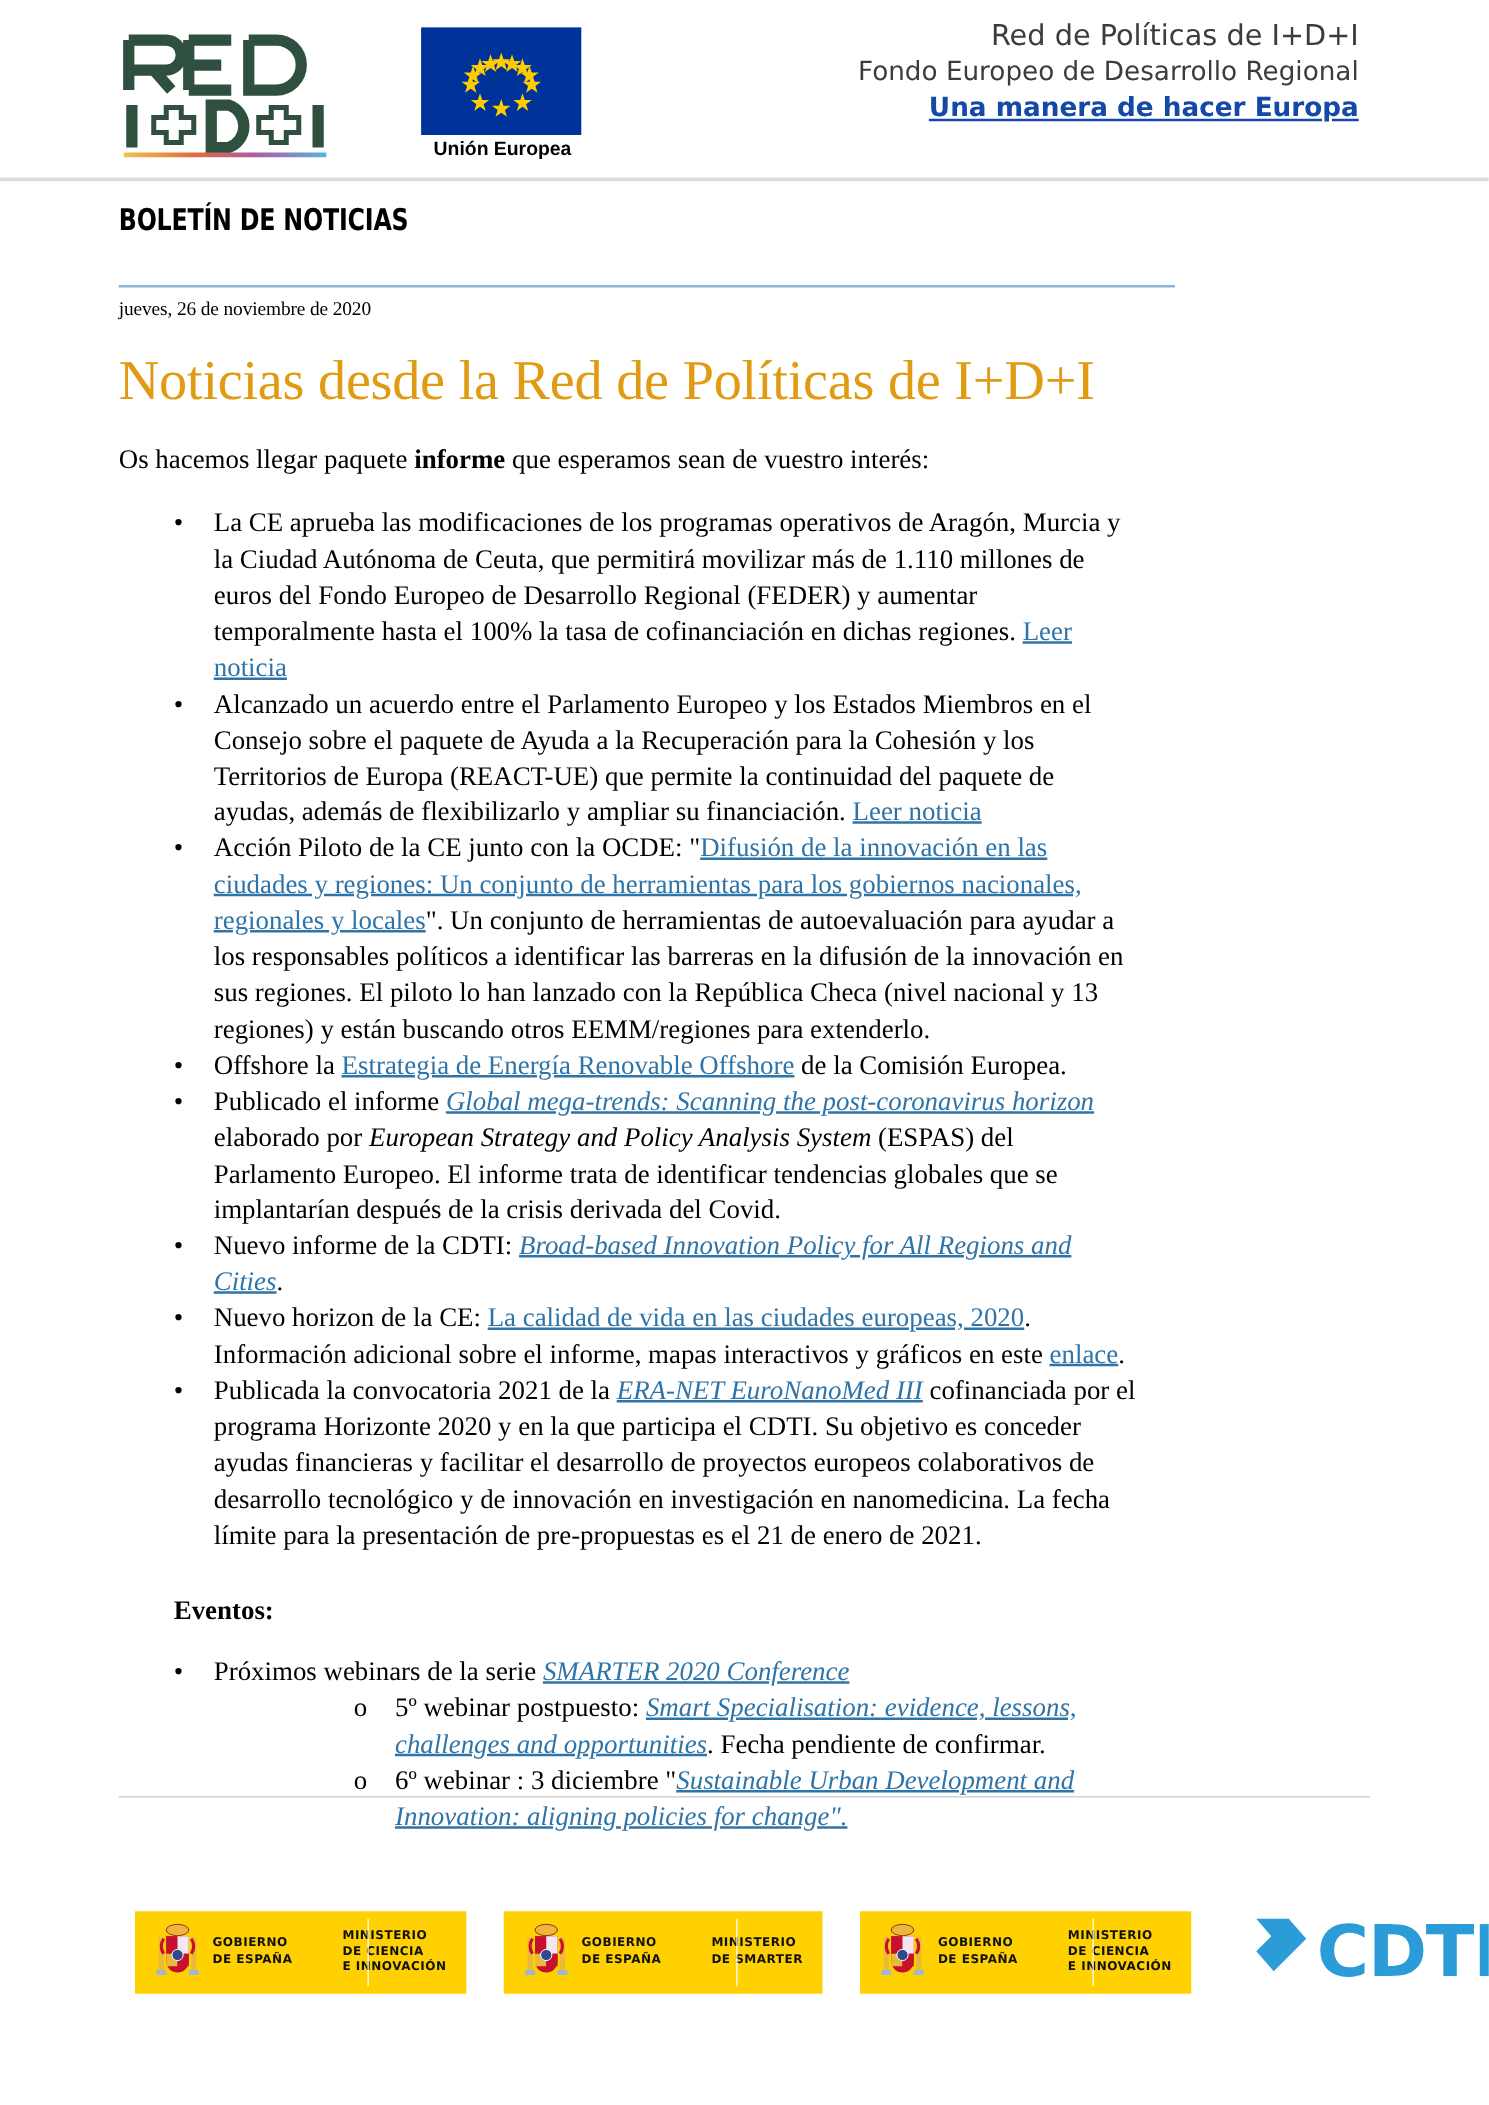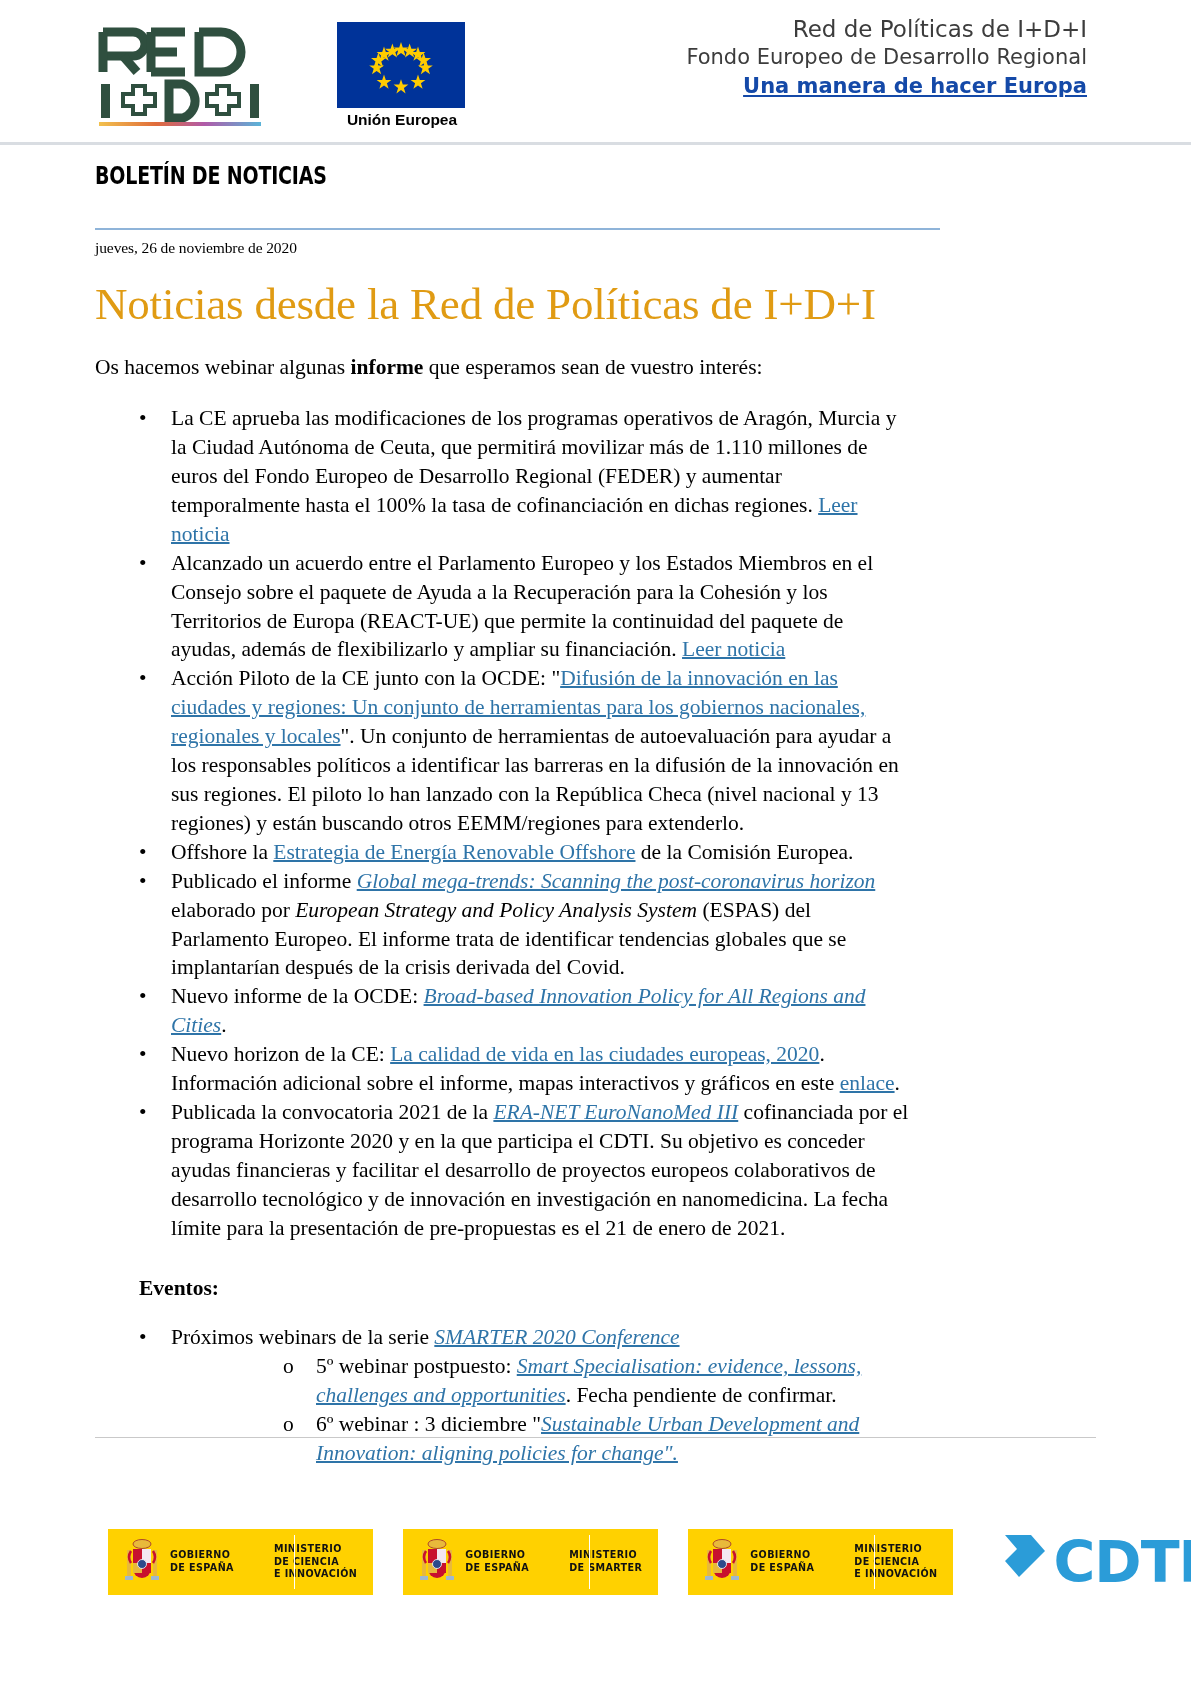--- a/index.html
+++ b/index.html
@@ -360,21 +360,21 @@
 
     <div class="boletin">BOLETÍN DE NOTICIAS</div>
 
     <div class="thin-rule"></div>
 
     <div class="date">jueves, 26 de noviembre de 2020</div>
 
     <div class="doc-title">Noticias desde la Red de Políticas de I+D+I</div>
 
     <p class="lead">
-      <span>Os hacemos webinar algunas </span><b>informe</b><span> que esperamos sean de vuestro interés:</span>
+      <span>Os hacemos llegar paquete </span><b>informe</b><span> que esperamos sean de vuestro interés:</span>
     </p>
 
     <ul class="news">
 
       <li class="item">
         <span class="bullet">•</span><span>La CE aprueba las modificaciones de los programas operativos de Aragón, Murcia y la Ciudad Autónoma de Ceuta, que permitirá movilizar más de 1.110 millones de euros del Fondo Europeo de Desarrollo Regional (FEDER) y aumentar temporalmente hasta el 100% la tasa de cofinanciación en dichas regiones. </span><a class="lnk" href="#">Leer noticia</a>
       </li>
 
       <li class="item">
         <span class="bullet">•</span><span>Alcanzado un acuerdo entre el Parlamento Europeo y los Estados Miembros en el Consejo sobre el paquete de Ayuda a la Recuperación para la Cohesión y los Territorios de Europa (REACT-UE) que permite la continuidad del paquete de ayudas, además de flexibilizarlo y ampliar su financiación. </span><a class="lnk" href="#">Leer noticia</a>
@@ -386,21 +386,21 @@
 
       <li class="item">
         <span class="bullet">•</span><span>Offshore la </span><a class="lnk" href="#">Estrategia de Energía Renovable Offshore</a><span> de la Comisión Europea.</span>
       </li>
 
       <li class="item">
         <span class="bullet">•</span><span>Publicado el informe </span><a class="lnk ital" href="#">Global mega-trends: Scanning the post-coronavirus horizon</a><span> elaborado por </span><i class="em">European Strategy and Policy Analysis System</i><span> (ESPAS) del Parlamento Europeo. El informe trata de identificar tendencias globales que se implantarían después de la crisis derivada del Covid.</span>
       </li>
 
       <li class="item">
-        <span class="bullet">•</span><span>Nuevo informe de la OCDE: </span><a class="lnk ital" href="#">Broad-based Innovation Policy for All Regions and Cities</a><span>.</span>
+        <span class="bullet">•</span><span>Nuevo informe de la CDTI: </span><a class="lnk ital" href="#">Broad-based Innovation Policy for All Regions and Cities</a><span>.</span>
       </li>
 
       <li class="item">
         <span class="bullet">•</span><span>Nuevo horizon de la CE: </span><a class="lnk" href="#">La calidad de vida en las ciudades europeas, 2020</a><span>. Información adicional sobre el informe, mapas interactivos y gráficos en este </span><a class="lnk" href="#">enlace</a><span>.</span>
       </li>
 
       <li class="item">
         <span class="bullet">•</span><span>Publicada la convocatoria 2021 de la </span><a class="lnk ital" href="#">ERA-NET EuroNanoMed III</a><span> cofinanciada por el programa Horizonte 2020 y en la que participa el CDTI. Su objetivo es conceder ayudas financieras y facilitar el desarrollo de proyectos europeos colaborativos de desarrollo tecnológico y de innovación en investigación en nanomedicina. La fecha límite para la presentación de pre-propuestas es el 21 de enero de 2021.</span>
       </li>
 

